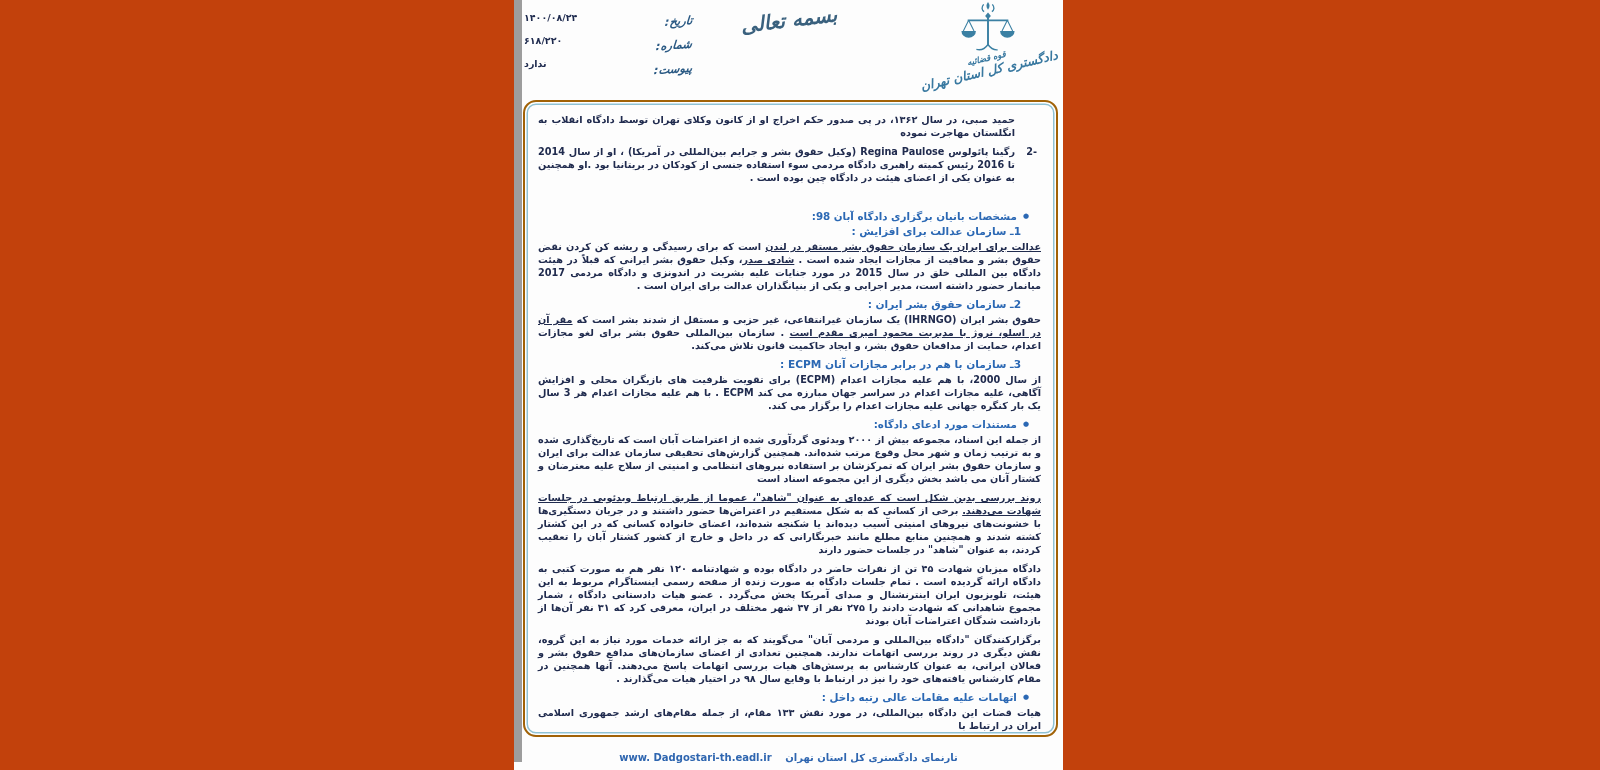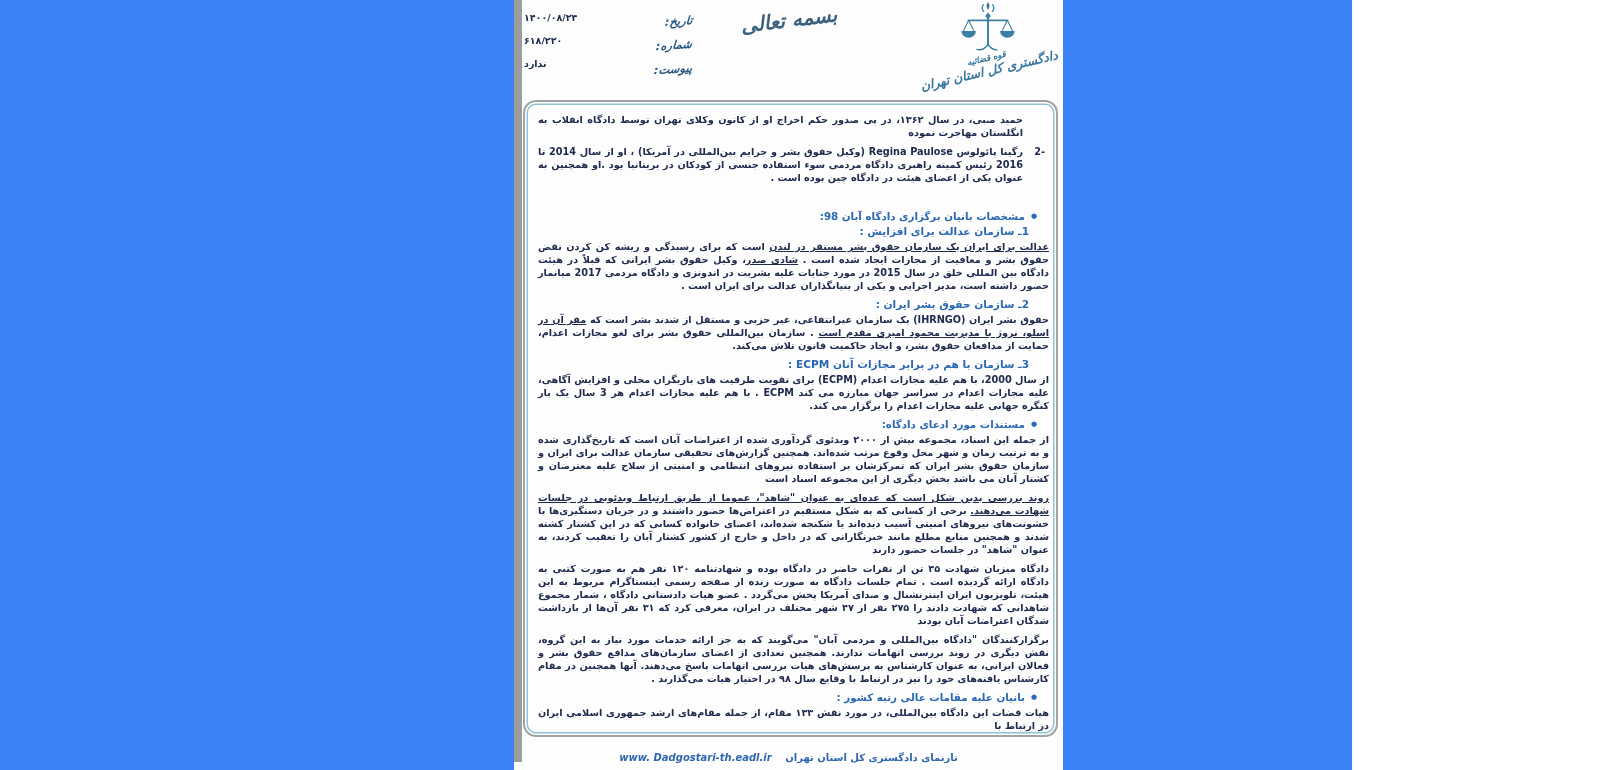--- a/index.html
+++ b/index.html
@@ -1,16 +1,16 @@
 <!DOCTYPE html>
 <html lang="fa"><head>
 <meta charset="utf-8">
 <style>
   html,body{margin:0;padding:0;background:#ffffff;}
-  #stage{position:relative;width:1352px;height:770px;background:#3b82f6;overflow:hidden;
+  #stage{position:relative;width:1600px;height:770px;background:#c2410c;overflow:hidden;
          font-family:"DejaVu Sans",sans-serif;}
   
   .page{position:absolute;left:514px;top:0;width:549px;height:770px;background:#fdfdfd;}
   .page-edge{position:absolute;left:0;top:0;width:8px;height:762px;background:#9d9d9d;}
   
   .hdr-values{position:absolute;left:10px;top:12px;width:95px;direction:rtl;text-align:left;}
   .hdr-values .val{height:23px;font-size:9.5px;font-weight:700;color:#1e2a4e;}
   .hdr-labels{position:absolute;left:108px;top:14px;width:70px;}
   .hdr-labels .lab{height:24px;font-size:11.5px;font-style:italic;font-weight:700;color:#2b5a84;
                    direction:rtl;}
@@ -20,38 +20,38 @@
              transform:rotate(-7deg);direction:rtl;}
   .logo-block{position:absolute;right:4px;top:0px;width:142px;display:flex;
               flex-direction:column;align-items:center;}
   .logo-block svg{display:block;}
   .org-callig{transform:rotate(-13deg);margin-top:-6px;text-align:center;color:#3878a0;
               direction:rtl;line-height:1.15;}
   .org-callig .l1{font-size:8.5px;font-style:italic;font-weight:700;}
   .org-callig .l2{font-size:12.5px;font-style:italic;font-weight:700;white-space:nowrap;}
   
   .content-box{position:absolute;left:9px;right:5px;top:100px;height:637px;
-               border:2px solid #a3a3a3;border-radius:13px;
+               border:2px solid #a16207;border-radius:13px;
                box-shadow:inset 0 0 0 1.5px #ffffff, inset 0 0 0 3px #8fc2d4;
-               padding:11px 7px 4px 13px;box-sizing:border-box;overflow:hidden;}
+               padding:11px 15px 4px 13px;box-sizing:border-box;overflow:hidden;}
   .doc-body{direction:rtl;text-align:justify;color:#202b4e;font-size:9.7px;
             line-height:13px;font-weight:700;}
   .doc-body .para{margin:0 0 6px;}
   .doc-body .cont{padding-right:26px;}
   .doc-body .item{position:relative;padding-right:26px;}
   .doc-body .item .marker{position:absolute;right:4px;top:0;direction:ltr;}
   .doc-body .bullet-head{color:#2b68b4;margin:6px 0 2px;padding-right:12px;font-size:10.3px;}
   .doc-body .bullet-head .dot{font-size:7px;vertical-align:2px;margin-left:6px;}
   .doc-body .sub-head{color:#2b68b4;margin:1px 0 2px;padding-right:20px;font-size:10.6px;}
   .doc-body > :nth-child(3){margin-top:26px;}   
   .doc-body .u{text-decoration:underline;}
   
   .footer{position:absolute;left:0;right:0;bottom:7px;text-align:center;direction:rtl;
           font-size:10px;font-weight:700;color:#2f66b0;}
-  .footer .url{margin-right:10px;direction:ltr;unicode-bidi:embed;font-style:italic;}
+  .footer .url{margin-right:10px;direction:ltr;unicode-bidi:embed;}
 </style>
 </head>
 <body>
 
 <div id="stage">
   <div class="page">
     <div class="page-edge"></div>
 
     <div class="hdr-values">
       <div class="val">۱۴۰۰/۰۸/۲۴</div>
@@ -102,21 +102,21 @@
           <div class="para"><span class="u">عدالت برای ایران یک سازمان حقوق بشر مستقر در لندن</span><span> است که برای رسیدگی و ریشه کن کردن نقض حقوق بشر و معافیت از مجازات ایجاد شده است . </span><span class="u">شادی صدر</span><span>، وکیل حقوق بشر ایرانی که قبلاً در هیئت دادگاه بین المللی خلق در سال 2015 در مورد جنایات علیه بشریت در اندونزی و دادگاه مردمی 2017 میانمار حضور داشته است، مدیر اجرایی و یکی از بنیانگذاران عدالت برای ایران است .</span></div>
           <div class="sub-head"><span>2ـ سازمان حقوق بشر ایران :</span></div>
           <div class="para"><span>حقوق بشر ایران (IHRNGO) یک سازمان غیرانتفاعی، غیر حزبی و مستقل از شدند بشر است که </span><span class="u">مقر آن در اسلو، نروژ با مدیریت محمود امیری مقدم است</span><span> . سازمان بین‌المللی حقوق بشر برای لغو مجازات اعدام، حمایت از مدافعان حقوق بشر، و ایجاد حاکمیت قانون تلاش می‌کند.</span></div>
           <div class="sub-head"><span>3ـ سازمان با هم در برابر مجازات آنان ECPM :</span></div>
           <div class="para"><span>از سال 2000، با هم علیه مجازات اعدام (ECPM)  برای تقویت ظرفیت های بازیگران محلی و افزایش آگاهی، علیه مجازات اعدام در سراسر جهان مبارزه می کند ECPM . با هم علیه مجازات اعدام هر 3 سال یک بار کنگره جهانی علیه مجازات اعدام را برگزار می کند.</span></div>
           <div class="bullet-head"><span class="dot">●</span><span>مستندات مورد ادعای دادگاه:</span></div>
           <div class="para"><span>از جمله این اسناد، مجموعه بیش از ۲۰۰۰ ویدئوی گردآوری شده از اعتراضات آبان است که تاریخ‌گذاری شده و به ترتیب زمان و شهر محل وقوع مرتب شده‌اند. همچنین گزارش‌های تحقیقی سازمان عدالت برای ایران و سازمان حقوق بشر ایران که تمرکزشان بر استفاده نیروهای انتظامی و امنیتی از سلاح علیه معترضان و کشتار آنان می باشد بخش دیگری از این مجموعه اسناد است</span></div>
           <div class="para"><span class="u">روند بررسی بدین شکل است که عده‌ای به عنوان "شاهد"، عموما از طریق ارتباط ویدئویی در جلسات شهادت می‌دهند.</span><span> برخی از کسانی که به شکل مستقیم در اعتراض‌ها حضور داشتند و در جریان دستگیری‌ها با خشونت‌های نیروهای امنیتی آسیب دیده‌اند یا شکنجه شده‌اند، اعضای خانواده کسانی که در این کشتار کشته شدند و همچنین منابع مطلع مانند خبرنگارانی که در داخل و خارج از کشور کشتار آبان را تعقیب کردند، به عنوان "شاهد" در جلسات حضور دارند</span></div>
           <div class="para"><span>دادگاه میزبان شهادت ۴۵ تن از نفرات حاضر در دادگاه بوده و شهادتنامه ۱۲۰ نفر هم به صورت کتبی به دادگاه ارائه گردیده است . تمام جلسات دادگاه به صورت زنده از صفحه رسمی اینستاگرام مربوط به این هیئت، تلویزیون ایران اینترنشنال و صدای آمریکا پخش می‌گردد . عضو هیات دادستانی دادگاه ، شمار مجموع شاهدانی که شهادت دادند را ۲۷۵ نفر از ۴۷ شهر مختلف در ایران، معرفی کرد که ۳۱ نفر آن‌ها از بازداشت شدگان اعتراضات آبان بودند</span></div>
           <div class="para"><span>برگزارکنندگان "دادگاه بین‌المللی و مردمی آبان" می‌گویند که به جز ارائه خدمات مورد نیاز به این گروه، نقش دیگری در روند بررسی اتهامات ندارند. همچنین تعدادی از اعضای سازمان‌های مدافع حقوق بشر و فعالان ایرانی، به عنوان کارشناس به پرسش‌های هیات بررسی اتهامات پاسخ می‌دهند. آنها همچنین در مقام کارشناس یافته‌های خود را نیز در ارتباط با وقایع سال ۹۸ در اختیار هیات می‌گذارند .</span></div>
-          <div class="bullet-head"><span class="dot">●</span><span>بانیان علیه مقامات عالی رتبه کشور :</span></div>
+          <div class="bullet-head"><span class="dot">●</span><span>اتهامات علیه مقامات عالی رتبه داخل :</span></div>
           <div class="para"><span>هیات قضات این دادگاه بین‌المللی، در مورد نقش ۱۳۳ مقام، از جمله مقام‌های ارشد جمهوری اسلامی ایران در ارتباط با</span></div>
         </div>
     </div>
 
     <div class="footer">
       <span>تارنمای دادگستری کل استان تهران</span>
       <span class="url">www. Dadgostari-th.eadl.ir</span>
     </div>
   </div>
 </div>

